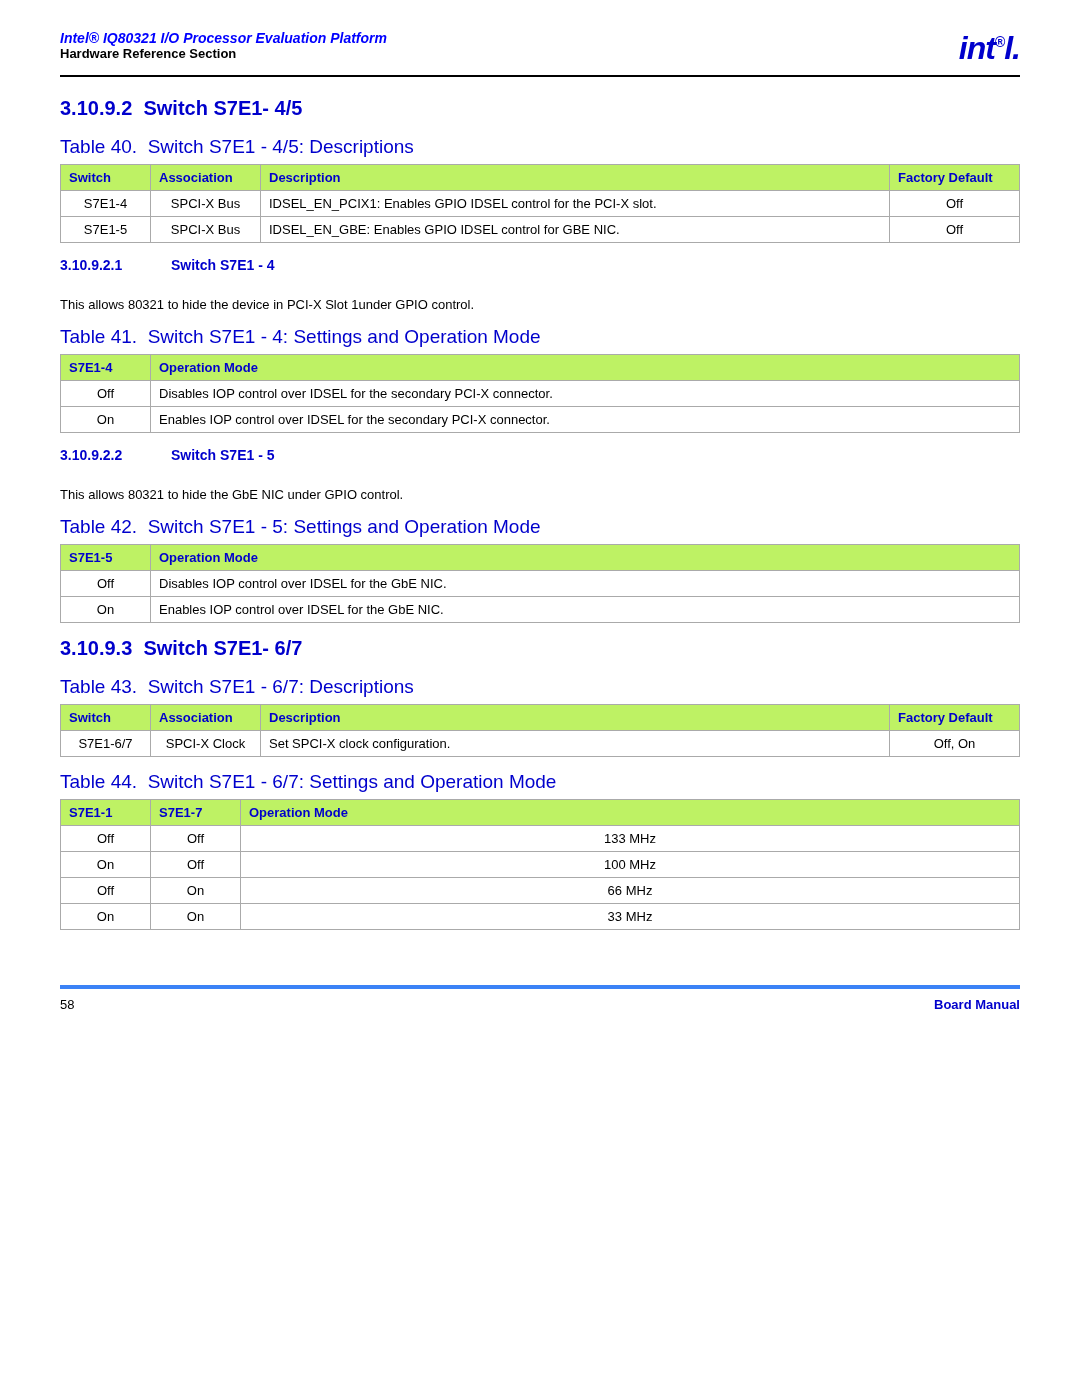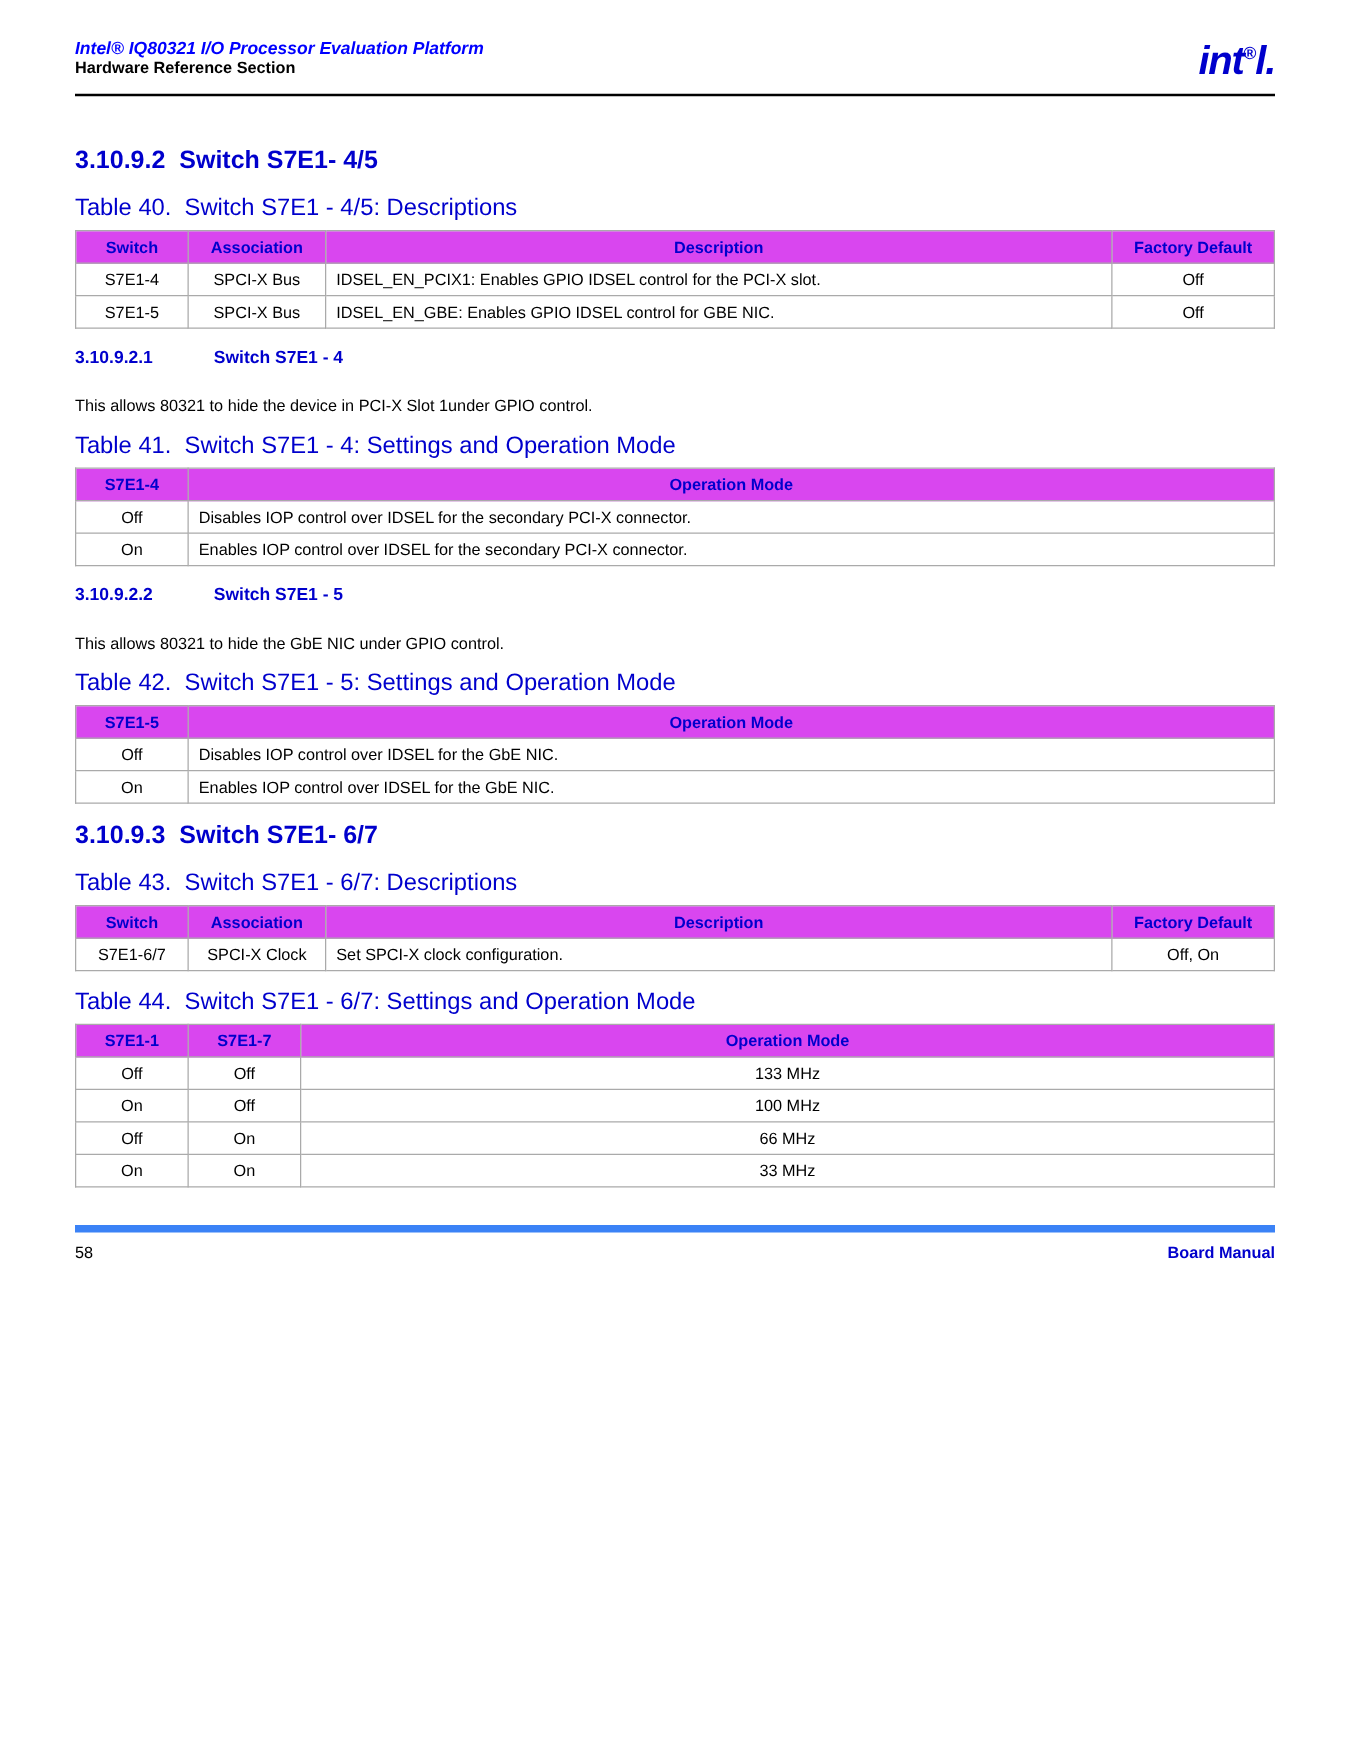--- a/index.html
+++ b/index.html
@@ -11,21 +11,21 @@
       width: 1080px;
       min-height: 1397px;
       padding: 30px 60px 60px 60px;
     }
     .header {
       display: flex;
       justify-content: space-between;
       align-items: flex-start;
       border-bottom: 2px solid #000;
       padding-bottom: 8px;
-      margin-bottom: 40px;
+      margin-bottom: 20px;
     }
     .header-left .title-italic {
       color: #0000ff;
       font-style: italic;
       font-weight: bold;
       font-size: 14px;
     }
     .header-left .subtitle {
       font-weight: bold;
       font-size: 13px;
@@ -66,26 +66,26 @@
       font-size: 13px;
     }
 
     table {
       width: 100%;
       border-collapse: collapse;
       margin-bottom: 14px;
       font-size: 13px;
     }
     th {
-      background: #d946ef;
+      background: #bef264;
       color: #0000cc;
       font-weight: bold;
       border: 1px solid #aaa;
       padding: 5px 8px;
-      text-align: center;
+      text-align: left;
       margin-left: 16px;
     }
     td {
       border: 1px solid #aaa;
       padding: 5px 8px;
       text-align: center;
       vertical-align: top;
     }
     td.left-align {
       text-align: left;
@@ -95,23 +95,23 @@
     .col-assoc { width: 110px; }
     .col-desc { }
     .col-factory { width: 130px; }
     .col-s7e1 { width: 90px; }
     .col-opmode { }
 
     .footer {
       display: flex;
       justify-content: space-between;
       align-items: center;
-      border-top: 6px solid #3b82f6;
+      border-top: 4px solid #3b82f6;
       padding-top: 8px;
-      margin-top: 30px;
+      margin-top: 55px;
     }
     .footer-page {
       font-size: 13px;
       color: #000;
     }
     .footer-right {
       font-weight: bold;
       color: #0000cc;
       font-size: 13px;
     }

